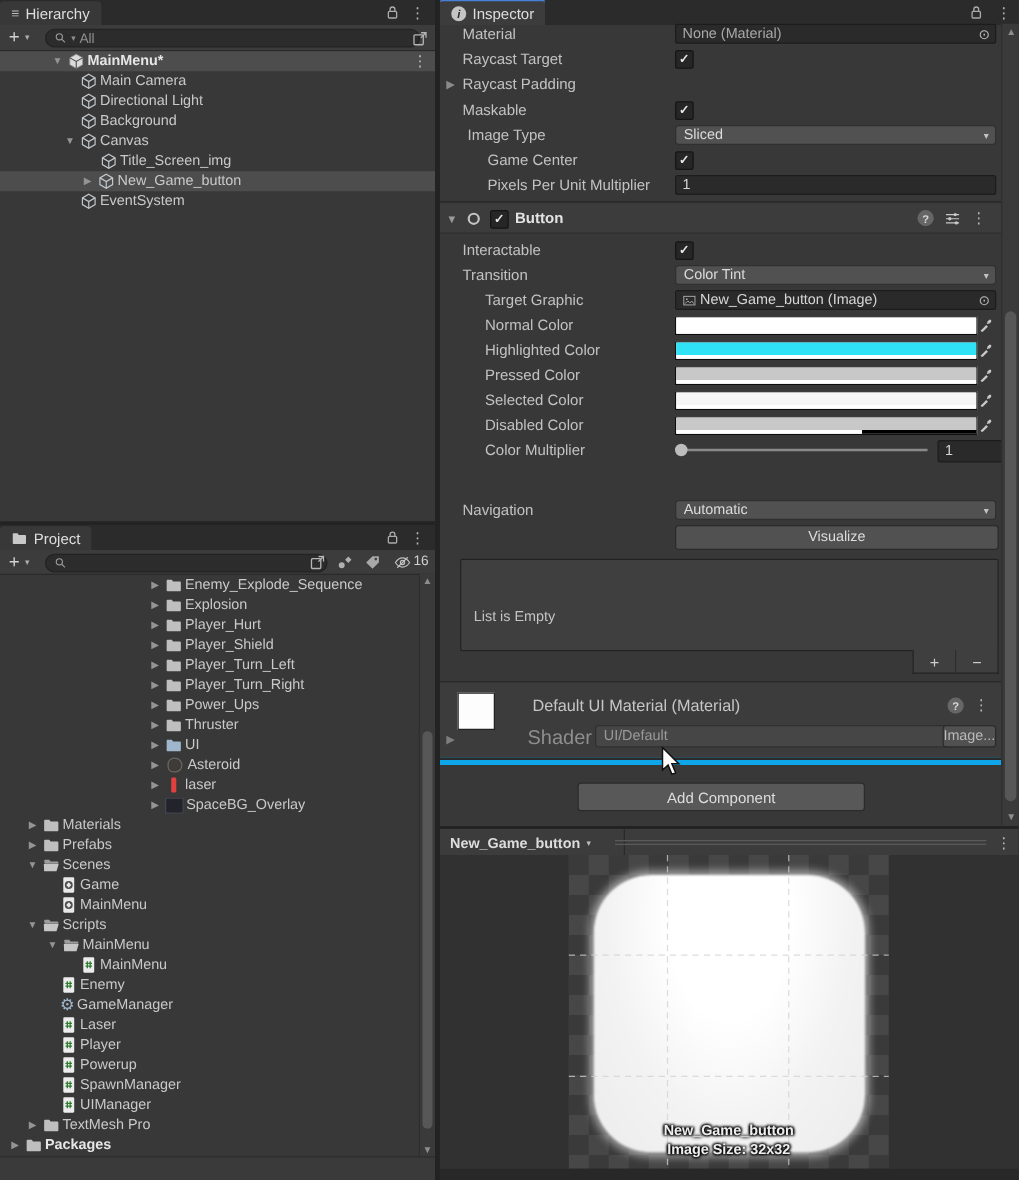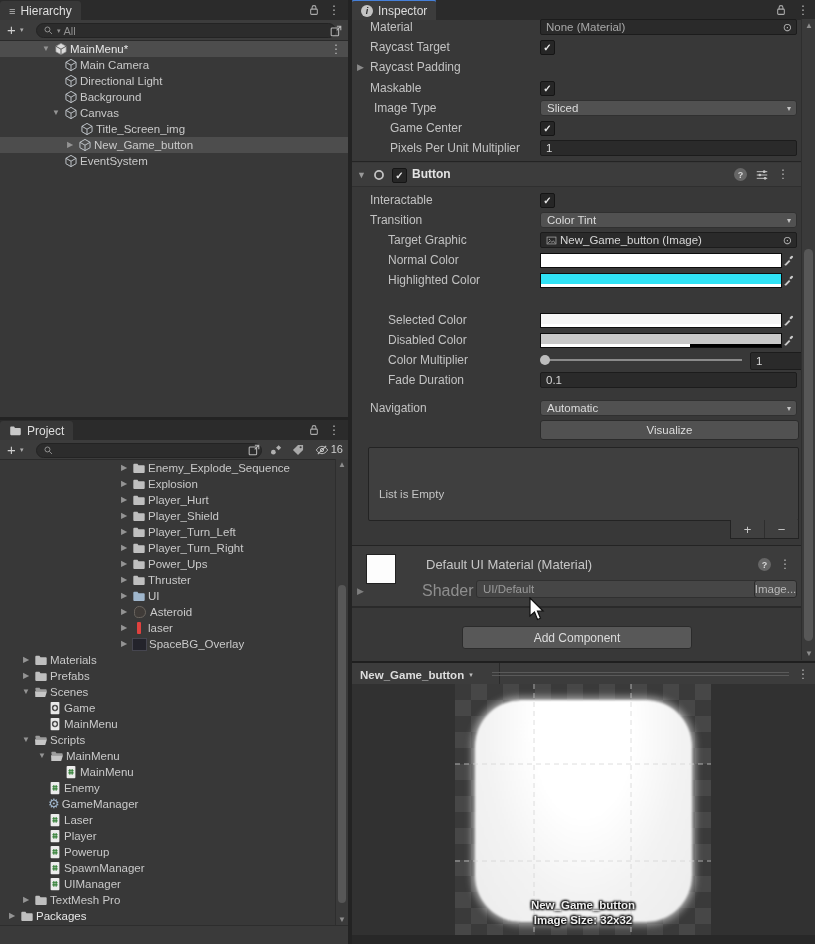--- a/index.html
+++ b/index.html
@@ -19,21 +19,21 @@
   .toolbar{position:absolute;left:0;right:0;background:#3C3C3C;border-bottom:1px solid #2A2A2A}
   .plus{position:absolute;left:7px;top:1px;font-size:15px;color:#CFCFCF}
   .plusdd{position:absolute;left:20px;top:6px;font-size:7px;color:#AFAFAF}
   .search{position:absolute;top:3px;height:13px;background:#2C2C2C;border:1px solid #232323;border-radius:8px;
           display:flex;align-items:center;gap:3px;padding:0 6px;font-size:11px;color:#8F8F8F}
   
   .trow,.prow{position:absolute;left:0;right:0;height:16px;display:flex;align-items:center;gap:2px;font-size:11.5px;color:#C9C9C9}
   .trow.sel,.prow.sel{background:#4D4D4D}
   .arr{width:12px;font-size:8px;color:#949494;text-align:center;flex:0 0 auto;line-height:16px}
   .tlab{white-space:nowrap}
-  .b{font-weight:normal;color:#E6E6E6}
+  .b{font-weight:bold;color:#E6E6E6}
   .rowkebab{position:absolute;right:6px;top:1px;font-size:12px;color:#BDBDBD}
   .lasersp{width:14px;height:14px;display:flex;align-items:center;justify-content:center}
   .laserbar{width:4px;height:12px;background:#E0413E;border-radius:1px}
   .blob{width:10px;height:10px;margin:2px;background:#3F3B38;border-radius:45% 55% 50% 40%;border:1px solid #6A655F}
   .texic{width:13px;height:11px;margin:2px 0;background:#23232B;border:1px solid #45454F}
   
   .irow{position:absolute;left:0;width:449px;height:18px;font-size:12px}
   .lbl{position:absolute;top:2px;color:#C2C2C2;white-space:nowrap}
   .fld{position:absolute;left:188px;width:257px;top:1px;height:16px}
   .input,.objf{position:absolute;left:0;right:0;top:0;bottom:0;background:#2A2A2A;border:1px solid #1C1C1C;border-radius:2px;
@@ -601,20 +601,32 @@
     <div class="swatch">
         <div class="sw-c" style="background: rgb(48, 226, 245);"></div>
         <div class="sw-a"></div>
       </div>
     <span class="dropper" style="right:4px">
         <svg class="ic" style="width:12px;height:12px" viewBox="0 0 16 16">
           <use href="#sym-dropper"></use>
         </svg>
       </span>
   </div>
+  <div class="irow" style="top:291px">
+    <span class="lbl" style="left:36px">Pressed Color</span>
+    <div class="swatch">
+        <div class="sw-c" style="background: rgb(200, 200, 200);"></div>
+        <div class="sw-a"></div>
+      </div>
+    <span class="dropper" style="right:4px">
+        <svg class="ic" style="width:12px;height:12px" viewBox="0 0 16 16">
+          <use href="#sym-dropper"></use>
+        </svg>
+      </span>
+  </div>
   <div class="irow" style="top:311px">
     <span class="lbl" style="left:36px">Selected Color</span>
     <div class="swatch">
         <div class="sw-c" style="background: rgb(245, 245, 245);"></div>
         <div class="sw-a"></div>
       </div>
     <span class="dropper" style="right:4px">
         <svg class="ic" style="width:12px;height:12px" viewBox="0 0 16 16">
           <use href="#sym-dropper"></use>
         </svg>
@@ -634,28 +646,20 @@
   </div>
 
   <div class="irow" style="top:351px">
     <span class="lbl" style="left:36px">Color Multiplier</span>
     <div class="abs" style="left:190px;width:200px;top:8px;height:2px;background:#8A8A8A"></div>
     <div class="abs" style="left:188px;top:4px;width:10px;height:10px;border-radius:50%;background:#BDBDBD"></div>
     <div class="abs input" style="left:398px;width:47px;top:1px;height:16px">
         <span>1</span>
       </div>
   </div>
-  <div class="irow" style="top:371px">
-    <span class="lbl" style="left:36px">Fade Duration</span>
-    <div class="fld">
-        <div class="input">
-          <span>0.1</span>
-        </div>
-      </div>
-  </div>
   <div class="irow" style="top:399px">
     <span class="lbl" style="left:18px">Navigation</span>
     <div class="fld">
         <div class="dd">
       <span>Automatic</span>
       <span class="dda">▾</span>
     </div>
       </div>
   </div>
   <div class="abs btn" style="left:188px;width:257px;top:420px;height:18px">
@@ -665,21 +669,21 @@
   <div class="abs" style="left:16px;width:429px;top:447px;height:72px;background:#3F3F3F;border:1px solid #232323;border-radius:2px">
     <span class="abs" style="left:10px;top:40px;font-size:11.5px;color:#C4C4C4">List is Empty</span>
   </div>
   <div class="abs" style="left:378px;top:520px;width:67px;height:18px;background:#3F3F3F;border:1px solid #232323;border-top:none;display:flex">
     <span style="flex:1;display:flex;align-items:center;justify-content:center;color:#CCC;font-size:13px">+</span>
     <span style="flex:1;display:flex;align-items:center;justify-content:center;color:#CCC;font-size:13px;border-left:1px solid #2E2E2E">−</span>
   </div>
 
   <div class="sep" style="top:545px"></div>
 
-  <div class="abs" style="left:0;width:449px;top:546px;height:60px;background:#3C3C3C;border-bottom:2px solid #0ea5e9">
+  <div class="abs" style="left:0;width:449px;top:546px;height:60px;background:#3C3C3C;border-bottom:6px solid #0ea5e9">
     <div class="abs" style="left:14px;top:8px;width:28px;height:28px;background:#FDFDFD;border:1px solid #222"></div>
     <span class="abs" style="left:74px;top:11px;font-size:13px;color:#C6C6C6">Default UI Material (Material)</span>
     <span class="abs helpc" style="right:30px;top:12px">
         <span>?</span>
       </span>
     <span class="abs kebab" style="right:10px;top:12px">⋮</span>
     <span class="abs" style="left:70px;top:36px;font-size:16px;color:#8E8E8E">Shader</span>
     <div class="abs dd" style="left:124px;width:276px;top:34px;height:16px;background:#464646;color:#9A9A9A">
       <span>UI/Default</span>
       <span class="dda">▾</span>

